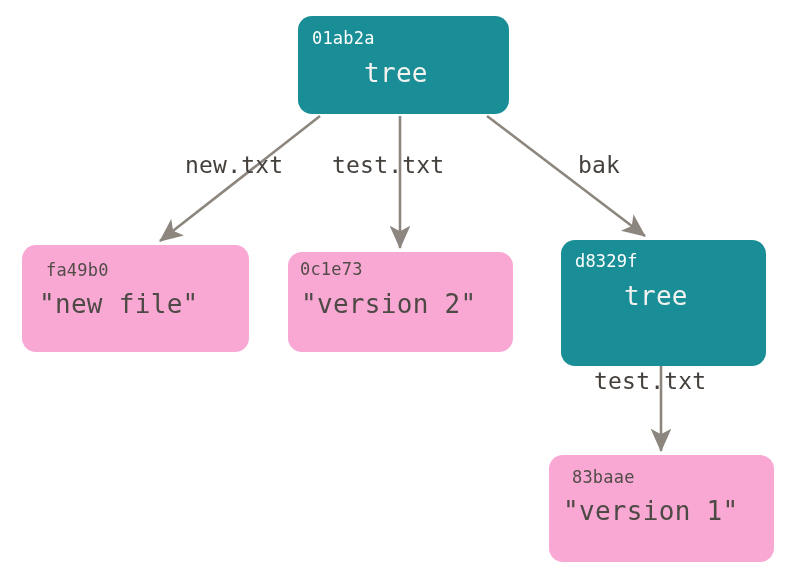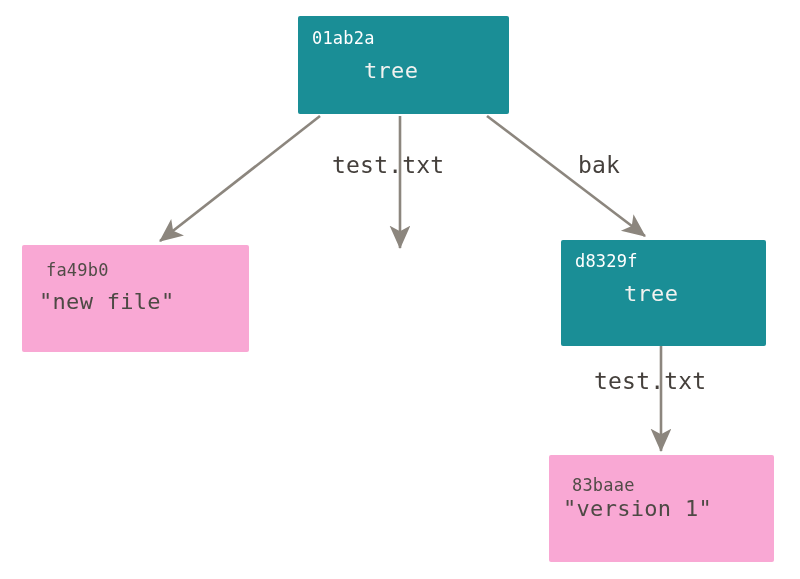--- a/index.html
+++ b/index.html
@@ -25,21 +25,21 @@
     position: absolute;
     left: 0;
     top: 0;
     width: 800px;
     height: 579px;
     pointer-events: none;
   }
   .node {
     position: absolute;
     box-sizing: border-box;
-    border-radius: 2px;
+    border-radius: 14px;
     overflow: hidden;
   }
   .node-tree {
     background: #1a8e96;
   }
   .node-blob {
     background: #f9a8d4;
   }
   .node-hash {
     position: absolute;
@@ -48,21 +48,21 @@
     white-space: nowrap;
   }
   .node-tree .node-hash {
     color: #ffffff;
   }
   .node-blob .node-hash {
     color: #514c47;
   }
   .node-body {
     position: absolute;
-    font-size: 22px;
+    font-size: 26px;
     letter-spacing: 0.3px;
     white-space: nowrap;
     text-align: right;
   }
   .node-tree .node-body {
     color: #f2f2f0;
   }
   .node-blob .node-body {
     color: #4d4944;
   }
@@ -98,31 +98,36 @@
   <div class="node node-tree" style="left:298px; top:16px; width:211px; height:98px;">
     <span class="node-hash" style="left:14px; top:12px;">01ab2a</span>
     <span class="node-body" style="left:66px; top:42px;">tree</span>
   </div>
 
   <div class="node node-blob" style="left:22px; top:245px; width:227px; height:107px;">
     <span class="node-hash" style="left:24px; top:15px;">fa49b0</span>
     <span class="node-body" style="left:17px; top:44px;">"new file"</span>
   </div>
 
+  <div class="node node-blob" style="left:288px; top:252px; width:225px; height:100px;">
+    <span class="node-hash" style="left:12px; top:7px;">0c1e73</span>
+    <span class="node-body" style="left:13px; top:37px;">"version 2"</span>
+  </div>
 
-  <div class="node node-tree" style="left:561px; top:240px; width:205px; height:106px;">
+  <div class="node node-tree" style="left:561px; top:240px; width:205px; height:126px;">
     <span class="node-hash" style="left:14px; top:11px;">d8329f</span>
     <span class="node-body" style="left:63px; top:41px;">tree</span>
   </div>
 
   <div class="node node-blob" style="left:549px; top:455px; width:225px; height:107px;">
-    <span class="node-hash" style="left:23px; top:20px;">83baae</span>
+    <span class="node-hash" style="left:23px; top:12px;">83baae</span>
     <span class="node-body" style="left:14px; top:41px;">"version 1"</span>
   </div>
 
+  <span class="edge-label" style="left:185px; top:152px;">new.txt</span>
 
   <span class="edge-label" style="left:332px; top:152px;">test.txt</span>
 
   <span class="edge-label" style="left:531px; top:152px;margin-left:47px;">bak</span>
 
   <span class="edge-label" style="left:594px; top:368px;">test.txt</span>
 
 </div>
 
 </body></html>

